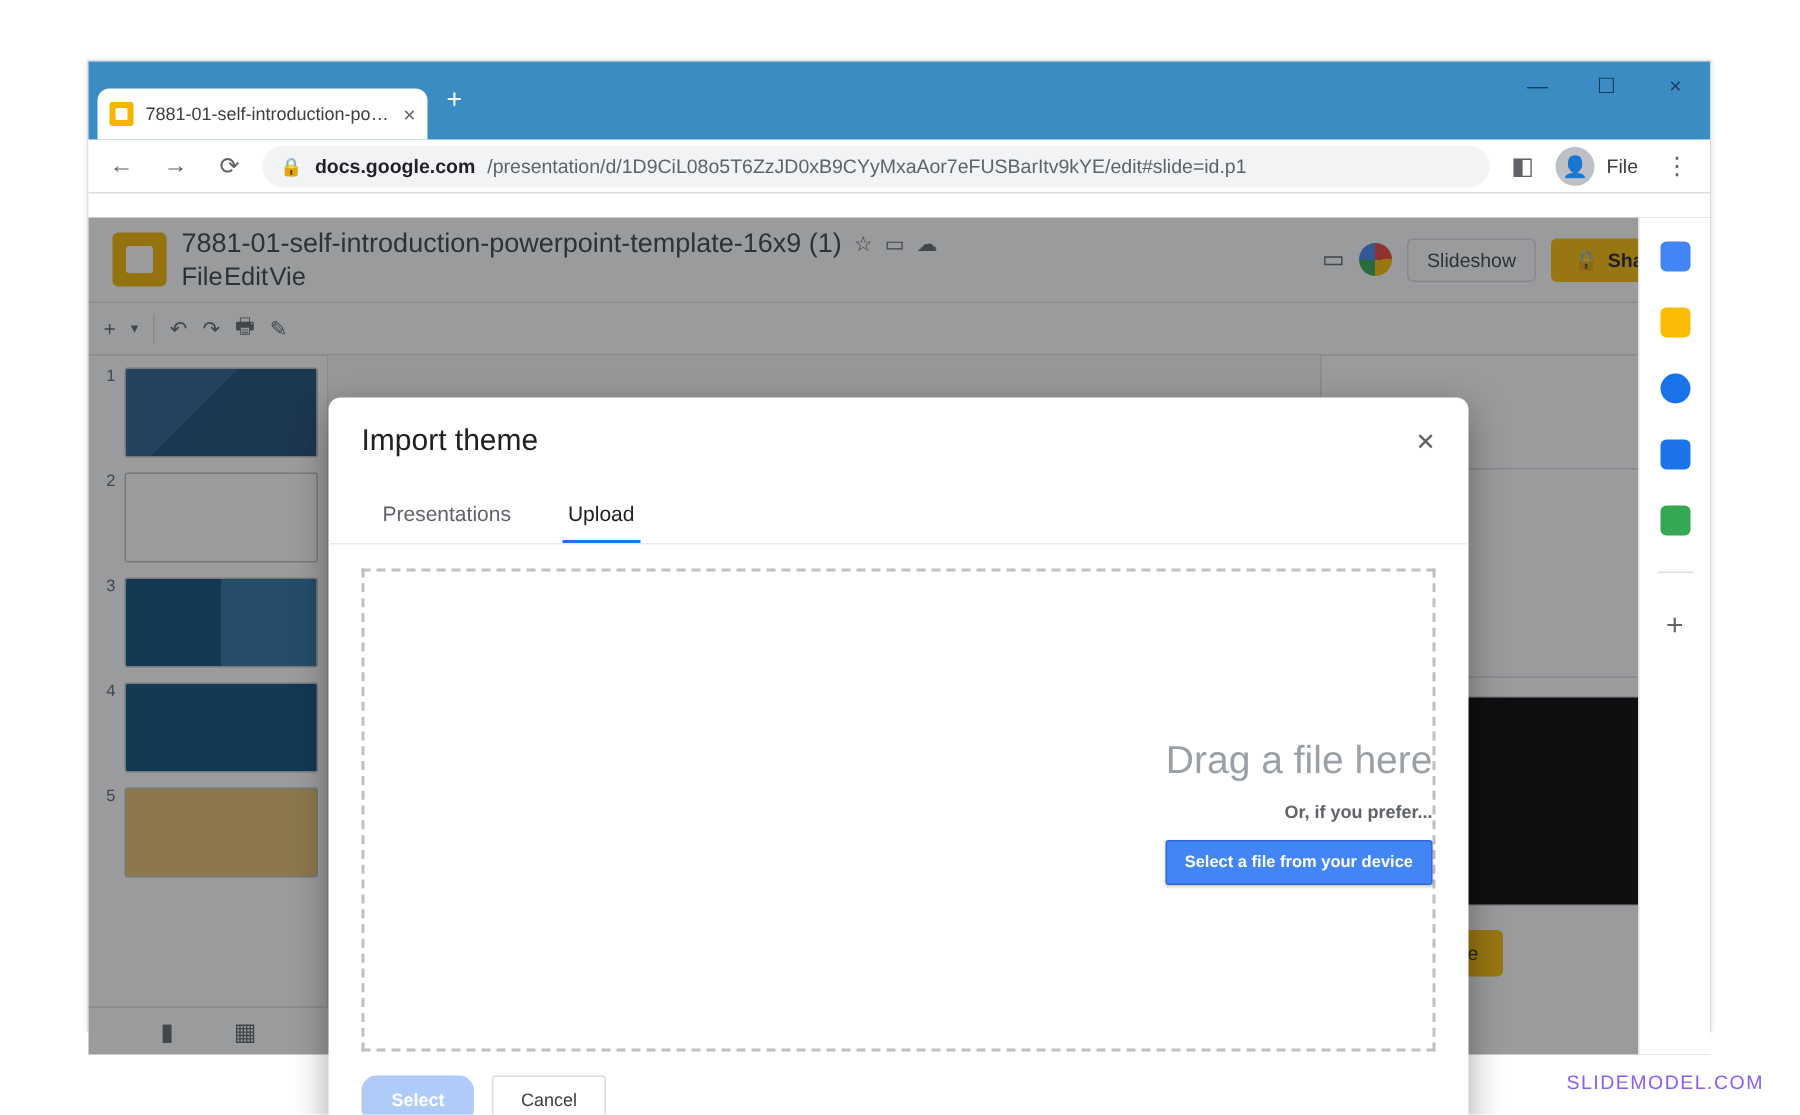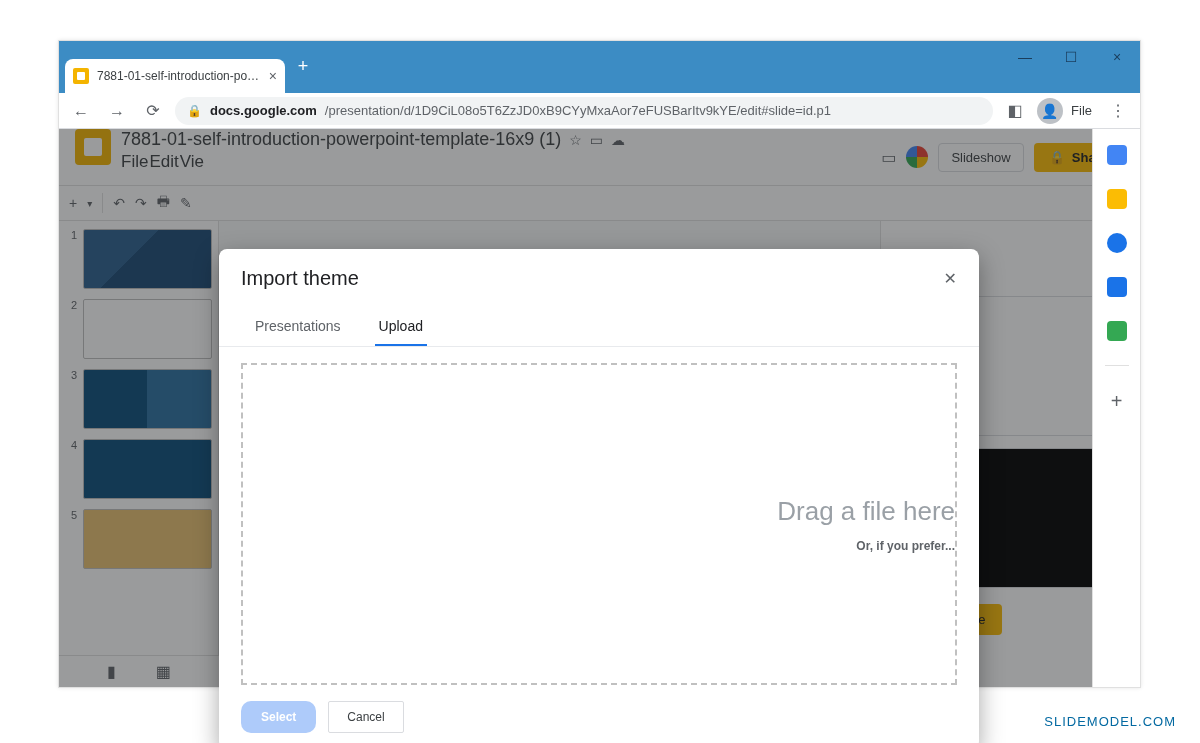--- a/index.html
+++ b/index.html
@@ -24,21 +24,21 @@
   .addrfield .lock{ font-size:12px; color:#5f6368;}
   .addrfield .dom{ color:#202124;font-weight:bold;}
   .addrfield .path{ color:#5f6368;}
   .avatar{ width:26px; height:26px; border-radius:50%; background:#bdc1c6; display:flex; align-items:center; justify-content:center; color:#fff; font-size:14px;}
   .guest{ font-size:13px; color:#3c4043; margin-right:4px;}
 
   
   .apparea{ position:relative; height: calc(100% - 88px); background:#fff;}
   .overlay-dim{ position:absolute; inset:0; background:rgba(32,33,36,.45); z-index:2;}
 
-  .appheader{ height:56px; display:flex; padding:0 16px; gap:10px;}
+  .appheader{ height:56px; display:flex; align-items:center; padding:0 16px; gap:10px;margin-top:16px;}
   .slides-ico{ width:36px; height:36px; background:#f4b400; border-radius:4px; display:flex; align-items:center; justify-content:center;}
   .slides-ico::after{ content:""; width:18px; height:18px; background:#fff; border-radius:2px;}
   .doc-title-line{ display:flex; flex-direction:column; gap:2px;}
   .doc-title{ font-size:18px; color:#3c4043; display:flex; align-items:center; gap:8px;}
   .doc-title .star,.doc-title .folder,.doc-title .cloud{ font-size:14px; color:#5f6368;}
   .menus{ font-size:17px; color:#3c4043; display:flex; gap:1px;}
   .header-right{ margin-left:auto; display:flex; align-items:center; gap:10px;}
   .share-btn{ background:#fbbc04; color:#202124; font-size:13px; font-weight:600; padding:7px 16px; border-radius:4px; display:flex; align-items:center; gap:6px;}
   .slideshow-btn{ border:1px solid #dadce0; padding:6px 12px; border-radius:4px; font-size:13px; color:#3c4043;}
 
@@ -83,21 +83,21 @@
   .modal-tab{ padding:10px 4px; font-size:14px; color:#5f6368; border-bottom:2px solid transparent;}
   .modal-tab.active{ color:#202124; border-bottom-color:#1a73e8;}
   .upload-area{ flex:1; margin:16px 22px 0; border:2px dashed #c0c0c0; display:flex; flex-direction:column; align-items:flex-end; justify-content:center; gap:12px;}
   .drag-text{ font-size:26px; color:#9aa0a6;}
   .or-text{ font-size:12px; font-weight:bold; color:#5f6368;}
   .device-btn{ background:#4285f4; color:#fff; font-size:11px; font-weight:bold; padding:8px 12px; border:1px solid #3367d6; border-radius:2px; box-shadow:0 1px 2px rgba(0,0,0,.2);}
   .modal-foot{ padding:16px 22px; display:flex; gap:12px;}
   .select-btn{ background:#aecbfa; color:#fff; font-size:12px; font-weight:bold; padding:8px 20px; border-radius:10px; border:none;}
   .cancel-btn{ background:#fff; border:1px solid #dadce0; color:#3c4043; font-size:12px; padding:8px 18px; border-radius:2px;}
 
-  .watermark{ position:absolute; right:24px; bottom:14px; font-size:13px; letter-spacing:1px; color:#0369a1;}
+  .watermark{ position:absolute; right:24px; bottom:14px; font-size:13px; letter-spacing:1px; color:#8b5cf6;}
 </style>
 </head>
 <body>
 
 <div class="outer">
 
   <div class="titlebar">
     <div class="tab">
       <div class="favicon"></div>
       <span class="title">7881-01-self-introduction-powe</span>
@@ -218,20 +218,21 @@
         <div class="modal-title">Import theme</div>
         <div class="modal-x">✕</div>
       </div>
       <div class="modal-tabs">
         <div class="modal-tab">Presentations</div>
         <div class="modal-tab active">Upload</div>
       </div>
       <div class="upload-area">
         <div class="drag-text">Drag a file here</div>
         <div class="or-text">Or, if you prefer...</div>
+        <button class="device-btn">Select a file from your device</button>
       </div>
       <div class="modal-foot">
         <button class="select-btn">Select</button>
         <button class="cancel-btn">Cancel</button>
       </div>
     </div>
 
   </div>
 </div>
 

